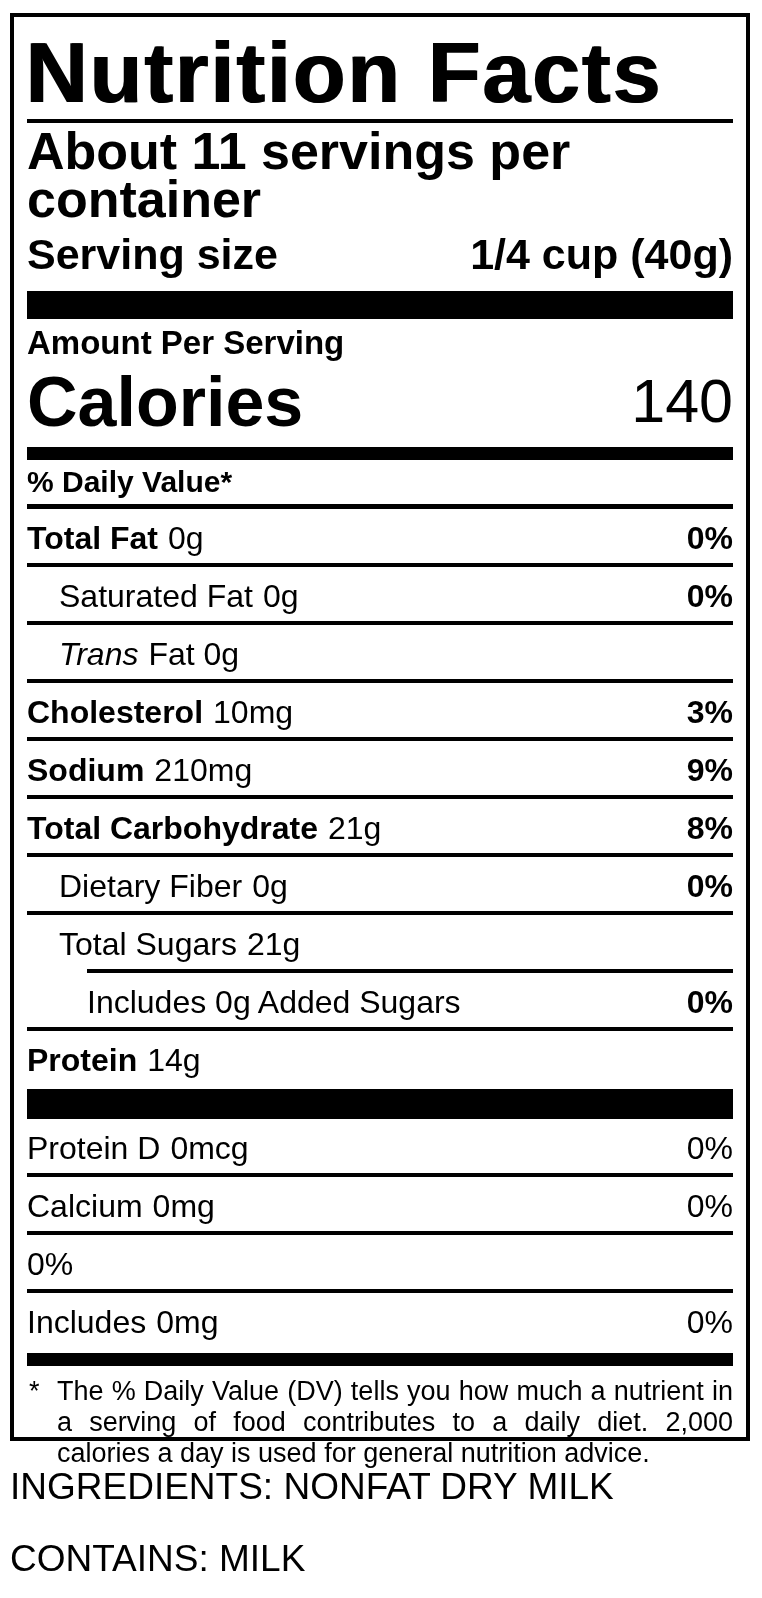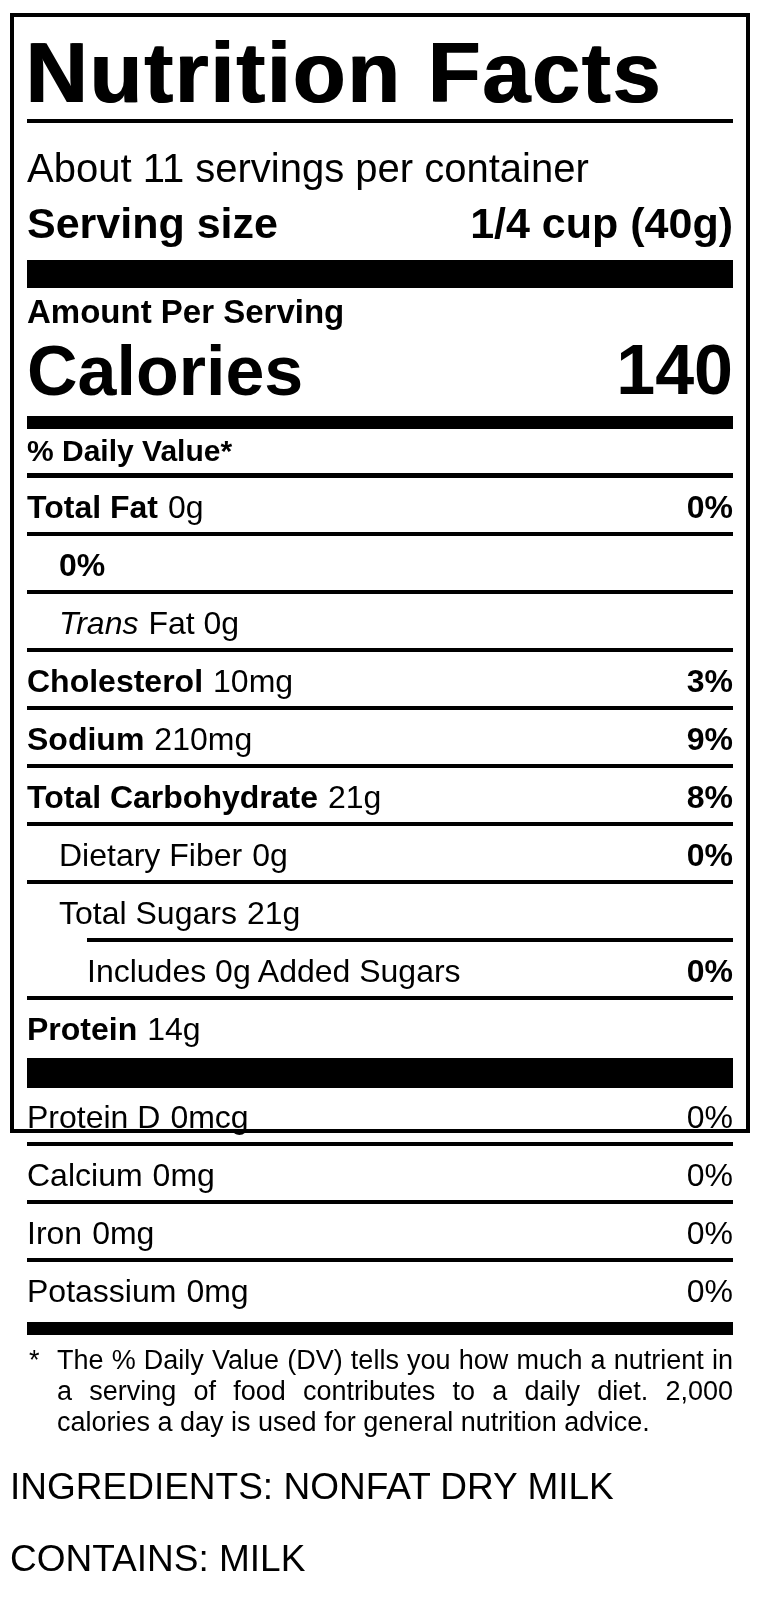--- a/index.html
+++ b/index.html
@@ -13,44 +13,45 @@
     position: relative;
     font-family: "Liberation Sans", "DejaVu Sans", sans-serif;
     color: #000;
     overflow: hidden;
   }
   .nf-box {
     position: absolute;
     left: 10px;
     top: 13px;
     width: 740px;
-    height: 1120px;
+    height: 1428px;
     border: 4px solid #000;
     box-sizing: border-box;
     padding: 0 13px;
     background: #fff;
   }
   .nf-title {
     font-size: 86px;
     font-weight: bold;
     line-height: 1.0;
     letter-spacing: 2px;
     margin: 12px 0 4px -2px;
     white-space: nowrap;
     text-shadow: 1.5px 0 currentColor;
   }
   .title-rule {
     height: 4px;
     background: #000;
     margin: 2px 0 4px;
   }
   .servings {
-    font-size: 40px;
+    font-size: 52px;
     line-height: 48px;
-    margin-top: 21px;
+    margin-top: 4px;
+    font-weight: bold;
   }
   .serving-row {
     display: flex;
     justify-content: space-between;
     align-items: baseline;
     font-weight: bold;
     font-size: 43px;
     line-height: 50px;
     margin-top: 6px;
   }
@@ -62,21 +63,21 @@
     line-height: 38px;
     margin-top: 5px;
   }
   .cal-row {
     display: flex;
     justify-content: space-between;
     align-items: flex-end;
     height: 76px;
   }
   .cal-label { font-size: 70px; font-weight: bold; line-height: 72px; }
-  .cal-value { font-size: 70px; font-weight: bold; line-height: 74px; }
+  .cal-value { font-size: 61px; font-weight: normal; line-height: 74px; }
   .bar-med-1 { height: 13px; margin-top: 9px; }
   .dv-header {
     font-weight: bold;
     font-size: 30px;
     line-height: 44px;
     border-bottom: 5px solid #000;
   }
   .row {
     display: flex;
     justify-content: space-between;
@@ -152,20 +153,21 @@
   <div class="dv-header">% Daily Value*</div>
 
   <div class="main-rows">
 
     <div class="row">
       <span class="nm"><b>Total Fat</b><span class="amt">0g</span></span>
       <span class="dv">0%</span>
     </div>
 
     <div class="row sep ind1">
+      <span class="nm"><span>Saturated Fat</span><span class="amt">0g</span></span>
       <span class="dv">0%</span>
     </div>
 
     <div class="row sep ind1">
       <span class="nm"><i>Trans</i><span class="amt">Fat 0g</span></span>
       <span class="dv"></span>
     </div>
 
     <div class="row sep">
       <span class="nm"><b>Cholesterol</b><span class="amt">10mg</span></span>
@@ -214,26 +216,25 @@
       <span class="nm"><span>Protein D</span><span class="amt">0mcg</span></span>
       <span class="dv">0%</span>
     </div>
 
     <div class="row sep">
       <span class="nm"><span>Calcium</span><span class="amt">0mg</span></span>
       <span class="dv">0%</span>
     </div>
 
     <div class="row sep">
-      <span class="nm"><span>Iron</span><span class="amt">0mg</span></span>
-      <span class="dv">0%</span>
-    </div>
-
-    <div class="row sep">
-      <span class="nm"><span>Potassium</span><span class="amt">0mg</span></span>
+      <span class="dv">0%</span>
+    </div>
+
+    <div class="row sep">
+      <span class="nm"><span>Includes</span><span class="amt">0mg</span></span>
       <span class="dv">0%</span>
     </div>
 
   </div>
 
   <div class="bar bar-med-2"></div>
 
   <p class="footnote">
     <span class="fn-star">*</span><span>The % Daily Value (DV) tells you how much a nutrient in a serving of food contributes to a daily diet. 2,000 calories a day is used for general nutrition advice.</span>
   </p>

